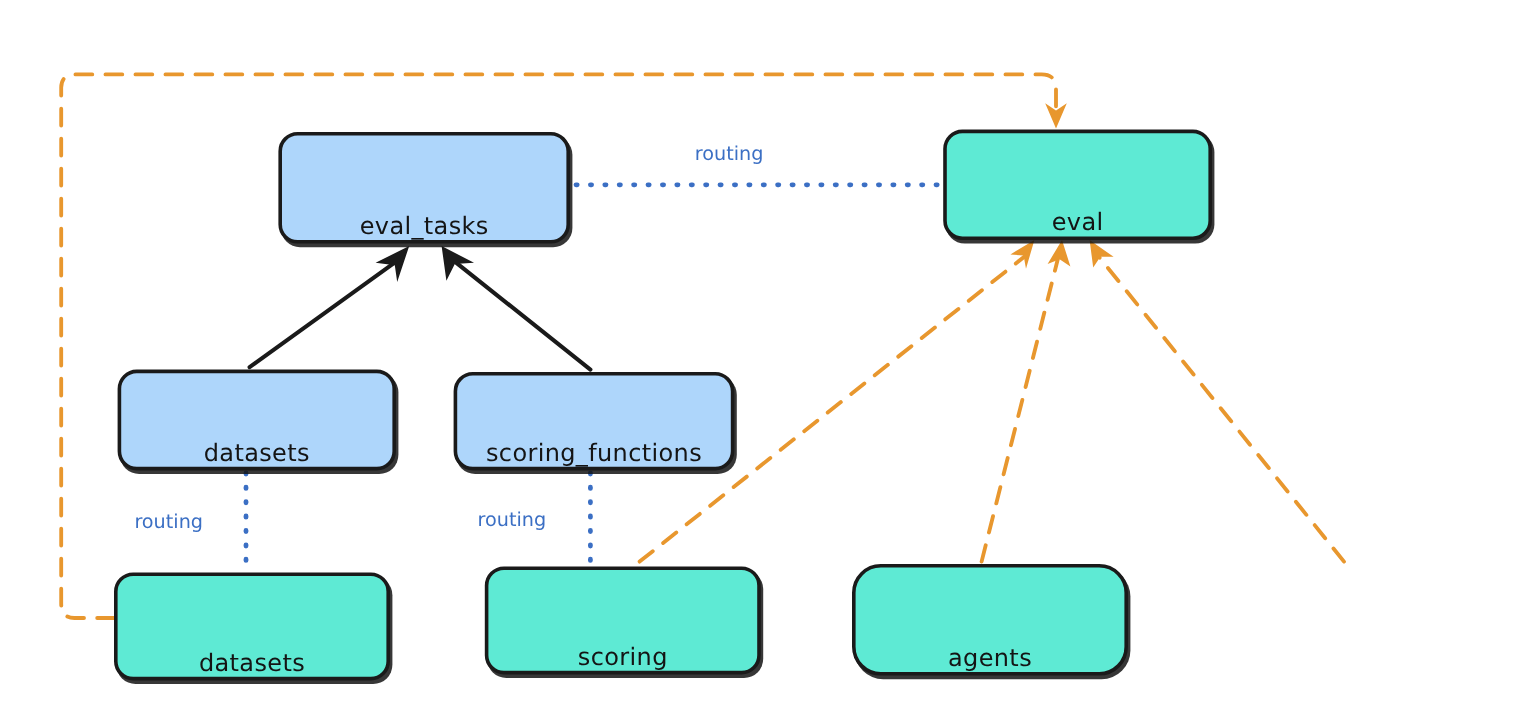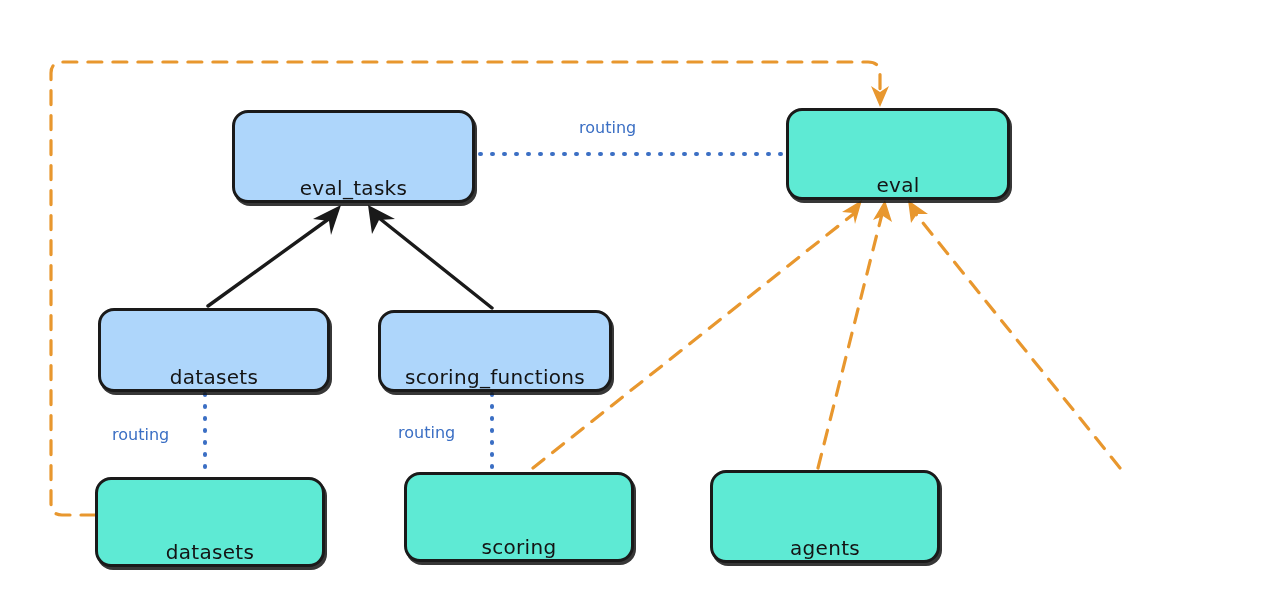--- a/index.html
+++ b/index.html
@@ -108,21 +108,21 @@
   </div>
 
   <div class="node green" style="left:95px; top:477px; width:230px; height:90px;">
     <span>datasets</span>
   </div>
 
   <div class="node green" style="left:404px; top:472px; width:230px; height:90px;">
     <span>scoring</span>
   </div>
 
-  <div class="node green" style="left:710px; top:470px; width:230px; height:93px;">
+  <div class="node green" style="left:710px; top:470px; width:230px; height:93px;border-radius:24px;">
     <span>agents</span>
   </div>
 
 
   <div class="edge-label" style="left:579px; top:118px;">routing</div>
   <div class="edge-label" style="left:112px; top:425px;">routing</div>
   <div class="edge-label" style="left:398px; top:423px;">routing</div>
 
 </div>
 

